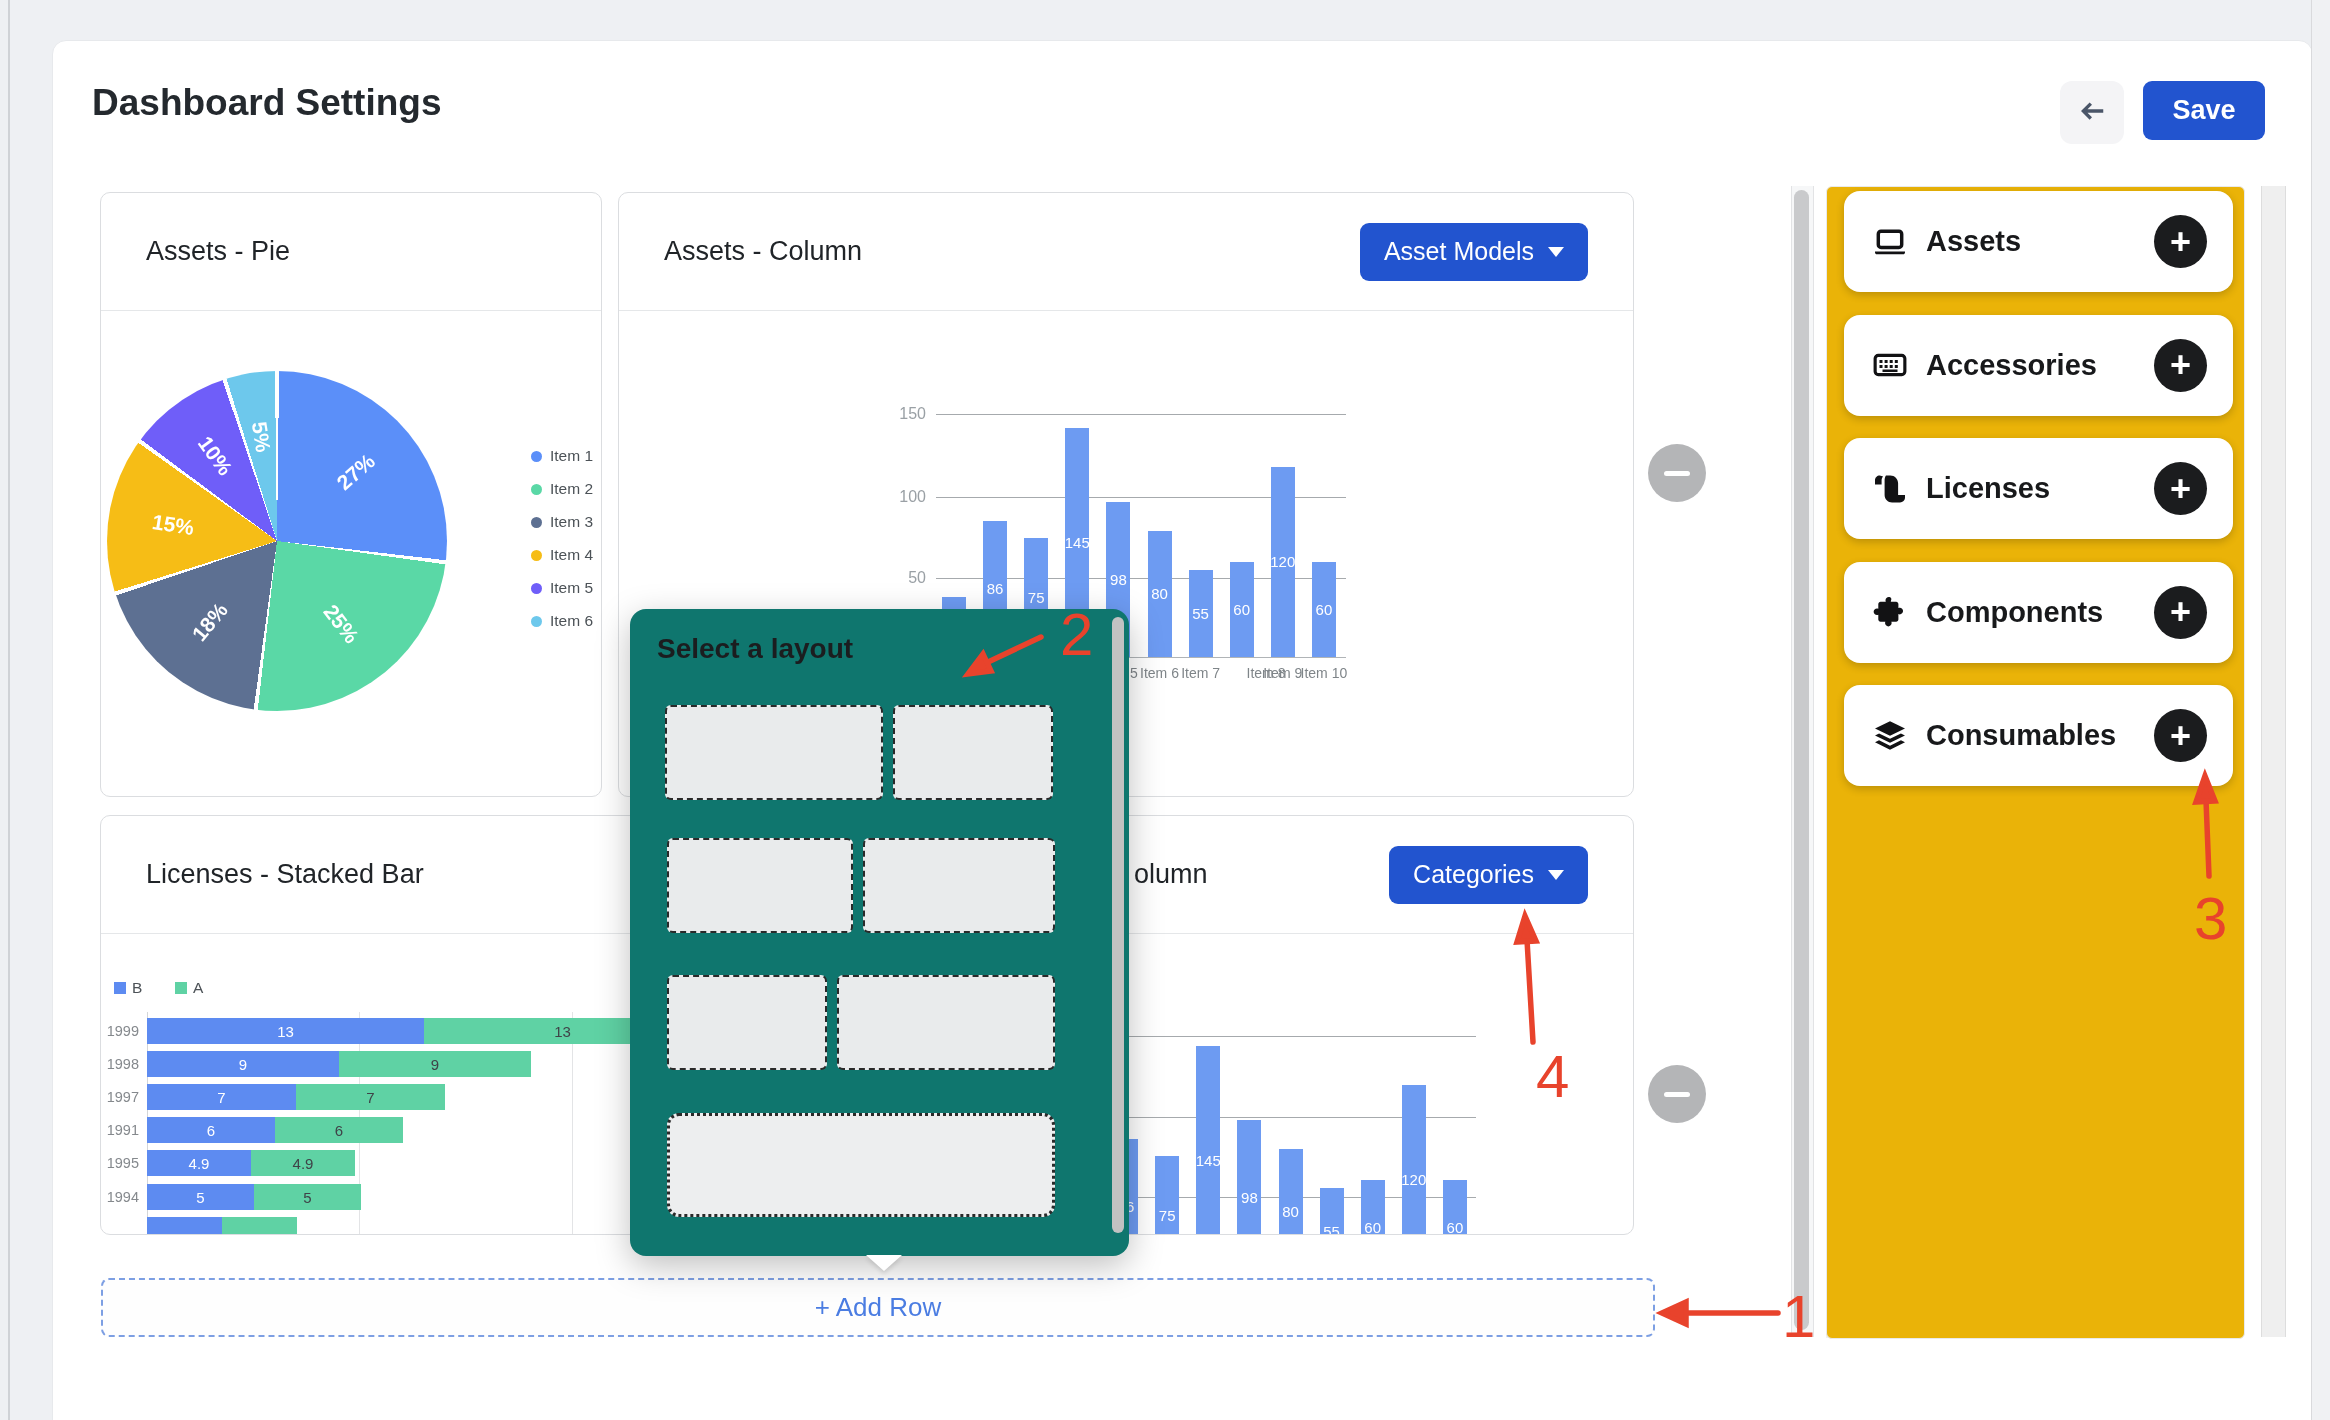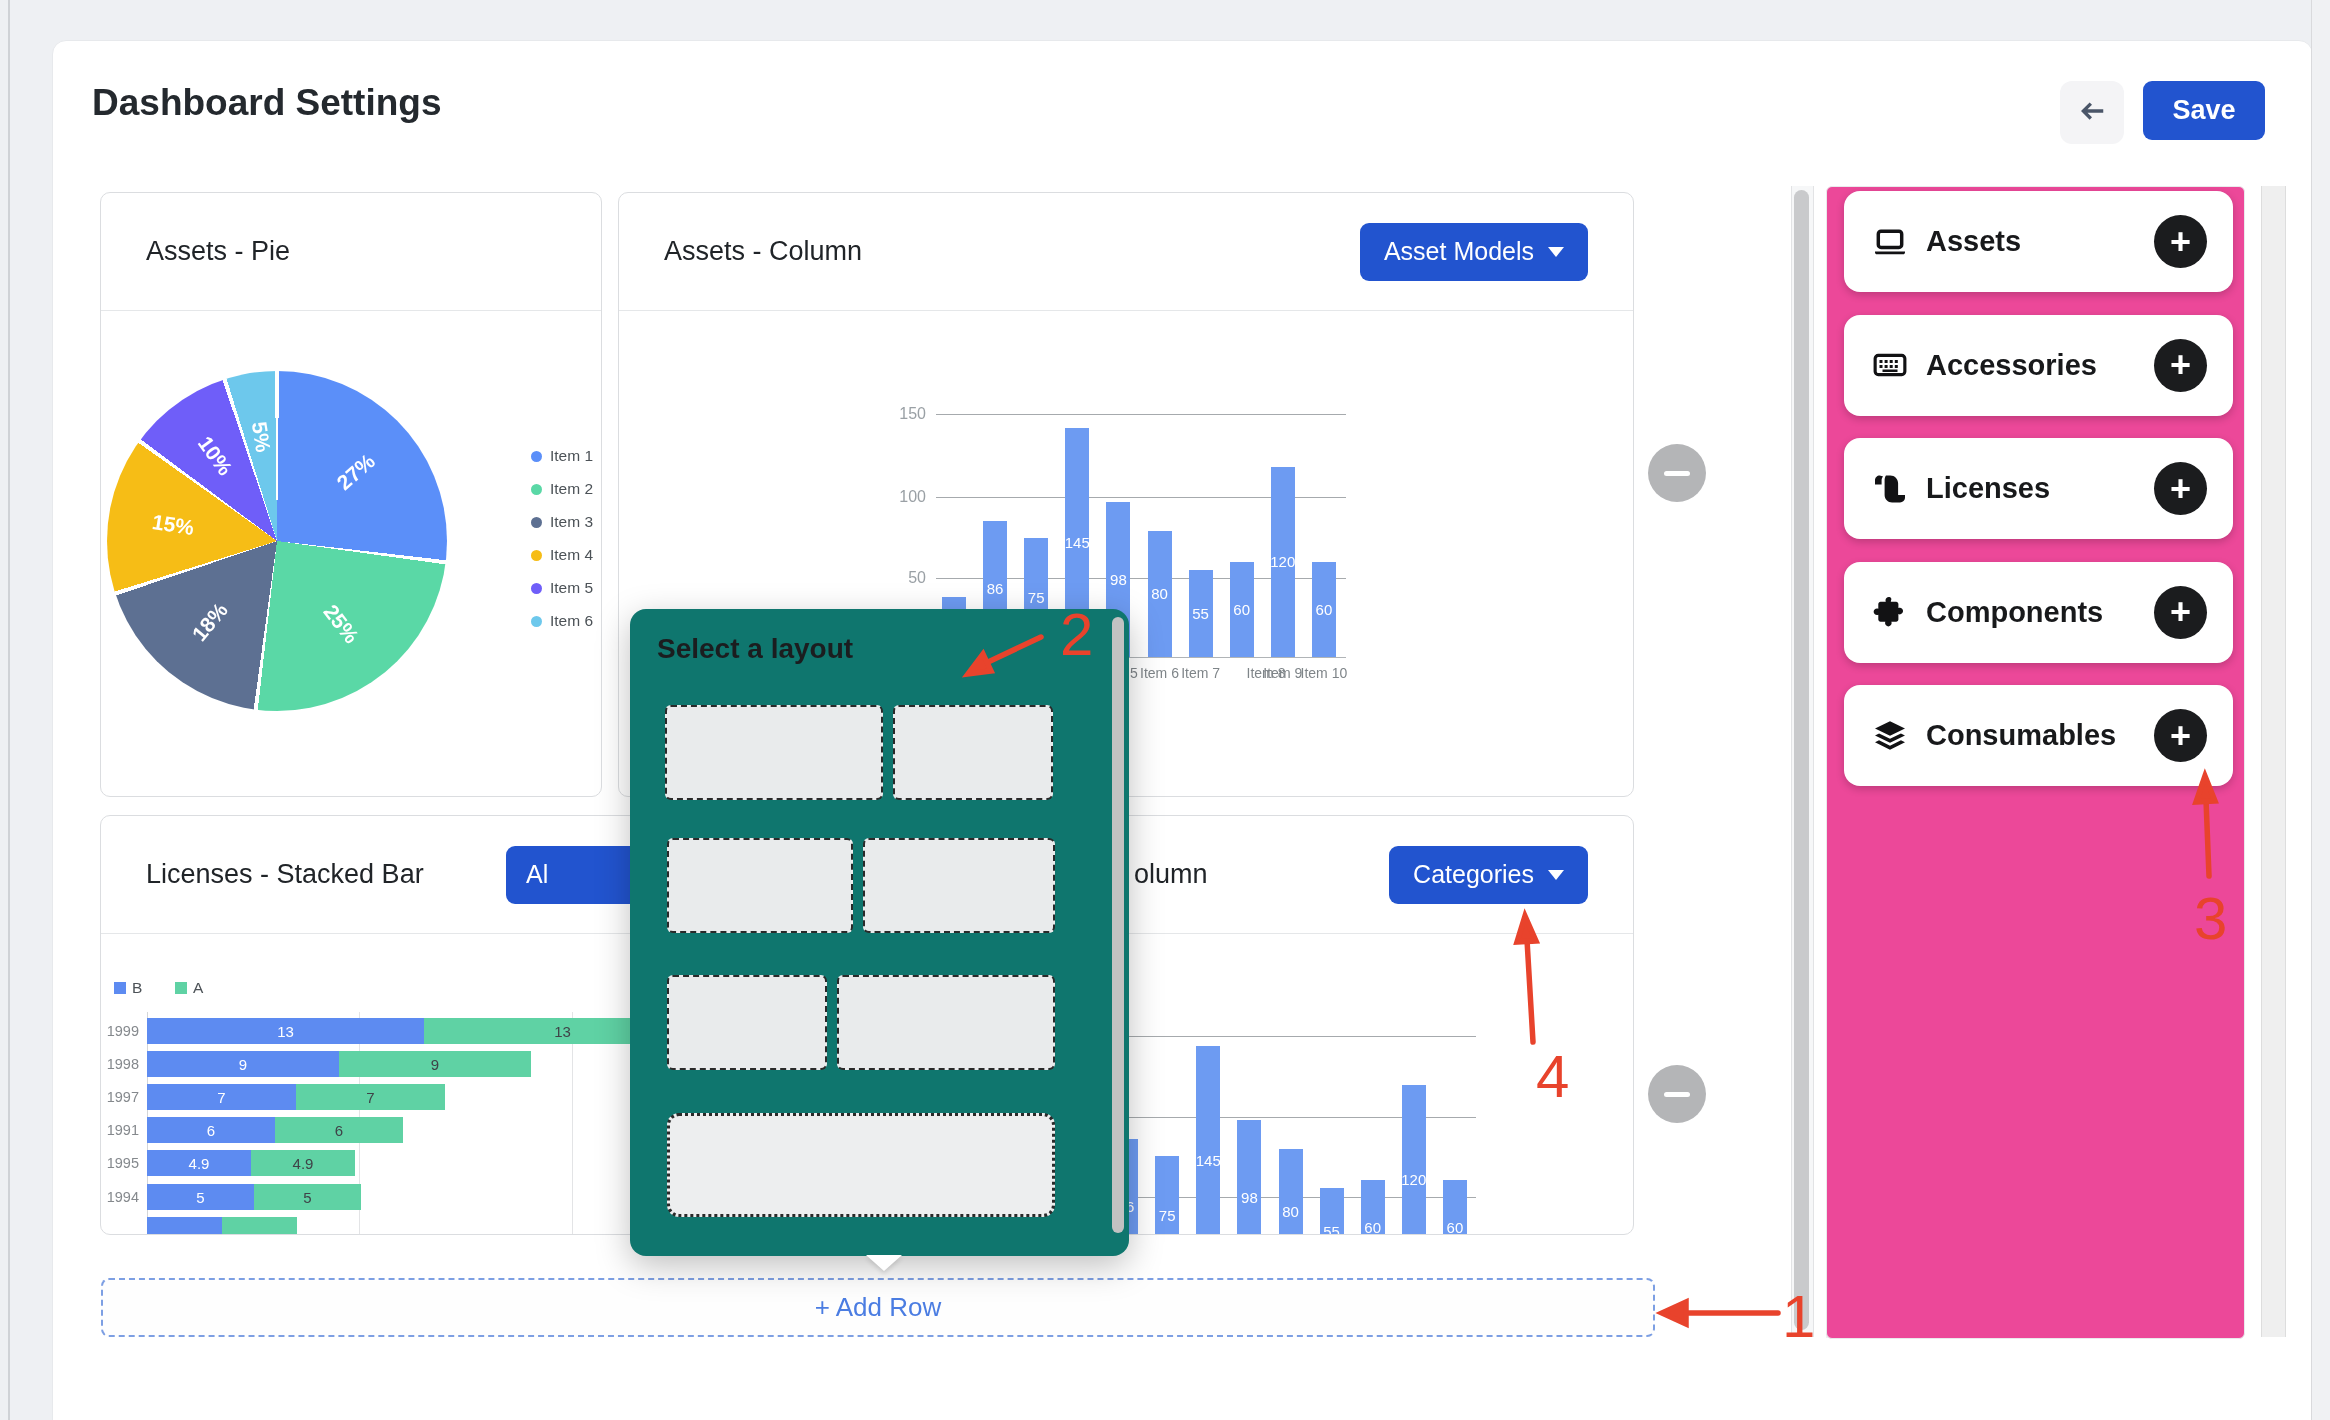--- a/index.html
+++ b/index.html
@@ -31,21 +31,21 @@
   .bar{position:absolute;background:#6d9bf2;}
   .bar-label{position:absolute;color:#fff;font-size:15px;text-align:center;}
   .srow-cat{position:absolute;width:38px;text-align:right;font-size:14.5px;color:#85898d;}
   .sseg{position:absolute;height:26px;}
   .sseg-label{position:absolute;font-size:15px;text-align:center;}
   .sq{position:absolute;width:12px;height:12px;}
   .minus-btn{position:absolute;width:58px;height:58px;border-radius:50%;background:#b4b5b7;border:none;cursor:pointer;display:flex;align-items:center;justify-content:center;z-index:5;}
   .minus-bar{width:26px;height:5px;border-radius:3px;background:#fff;}
   #main-scroll{position:absolute;left:1791px;top:186px;width:21px;height:1151px;background:#f6f7f8;border-left:1px solid #e2e3e5;border-right:1px solid #e2e3e5;}
   #main-scroll-thumb{position:absolute;left:2px;top:4px;width:15px;height:1140px;background:#c9cacc;border-radius:8px;}
-  #sidebar{position:absolute;left:1826px;top:186px;width:417px;height:1151px;background:#ec4899;border:1px solid #e9eaec;border-radius:6px;}
+  #sidebar{position:absolute;left:1826px;top:186px;width:417px;height:1151px;background:#eab308;border:1px solid #e9eaec;border-radius:6px;}
   .sb-card{position:absolute;left:17px;width:389px;height:101px;background:#fff;border-radius:16px;box-shadow:0 3px 9px rgba(0,0,0,0.20);display:flex;align-items:center;cursor:grab;}
   .sb-icon{margin-left:28px;width:36px;height:36px;display:flex;align-items:center;justify-content:center;}
   .sb-label{margin-left:18px;font-size:29px;font-weight:600;color:#18191b;flex:1;}
   .plus-btn{width:53px;height:53px;border-radius:50%;background:#1b1c1e;color:#fff;border:none;font-size:36px;font-weight:700;line-height:50px;text-align:center;margin-right:26px;cursor:pointer;padding:0;}
   #sb-scroll-h{position:absolute;left:1826px;top:1307px;width:417px;height:30px;background:#f0f0f1;border-top:1px solid #dcdcdc;}
   #sb-scroll-v{position:absolute;left:2261px;top:186px;width:23px;height:1151px;background:#efefef;border-left:1px solid #dddddd;border-right:1px solid #dddddd;}
   #page-scroll{position:absolute;left:2311px;top:0;width:19px;height:1420px;background:#f0f1f3;border-left:1px solid #d9dadc;}
   #popover{position:absolute;left:630px;top:609px;width:499px;height:647px;background:#0f766e;border-radius:16px;box-shadow:0 10px 34px rgba(0,0,0,0.25);z-index:40;}
   #popover-title{position:absolute;left:27px;top:24px;font-size:28px;font-weight:700;color:#1b1d1f;}
   .layout-box{position:absolute;background:#e9ebec;border:2.5px dashed #2a2a2a;border-radius:6px;box-sizing:border-box;cursor:pointer;}
@@ -159,23 +159,20 @@
         <div class="xtick" style="left: 628.8px; top: 472px; width: 70px;">Item 9</div>
         <div class="bar" style="left: 692.9px; top: 369px; width: 24px; height: 95px; background: rgb(109, 155, 242);"></div>
         <div class="bar-label" style="left: 684.9px; top: 407.5px; width: 40px;">60</div>
         <div class="xtick" style="left: 669.9px; top: 472px; width: 70px;">Item 10</div>
       </div>
   </div>
 
   <div class="panel" id="panel-stk">
     <div class="panel-head">
       <span class="panel-title">Licenses - Stacked Bar</span>
-      <button class="dd-btn" style="position:absolute;right:45px;width:240px;justify-content:flex-start;padding-left:20px;">
-        <span>Al</span>
-      </button>
     </div>
     <div id="stk-chart" style="position:absolute;inset:0;">
         <div class="sq" style="left: 13px; top: 166px; background: rgb(93, 139, 241);"></div>
         <div class="legend-text" style="position: absolute; left: 31px; top: 163px;">B</div>
         <div class="sq" style="left: 74px; top: 166px; background: rgb(95, 210, 164);"></div>
         <div class="legend-text" style="position: absolute; left: 92px; top: 163px;">A</div>
         <div class="vgrid" style="left: 46px; top: 196px; height: 222px; background: rgb(212, 214, 216);"></div>
         <div class="vgrid" style="left: 258px; top: 196px; height: 222px;"></div>
         <div class="vgrid" style="left: 471px; top: 196px; height: 222px;"></div>
         <div class="srow-cat" style="left: 0px; top: 207px;">1999</div>

